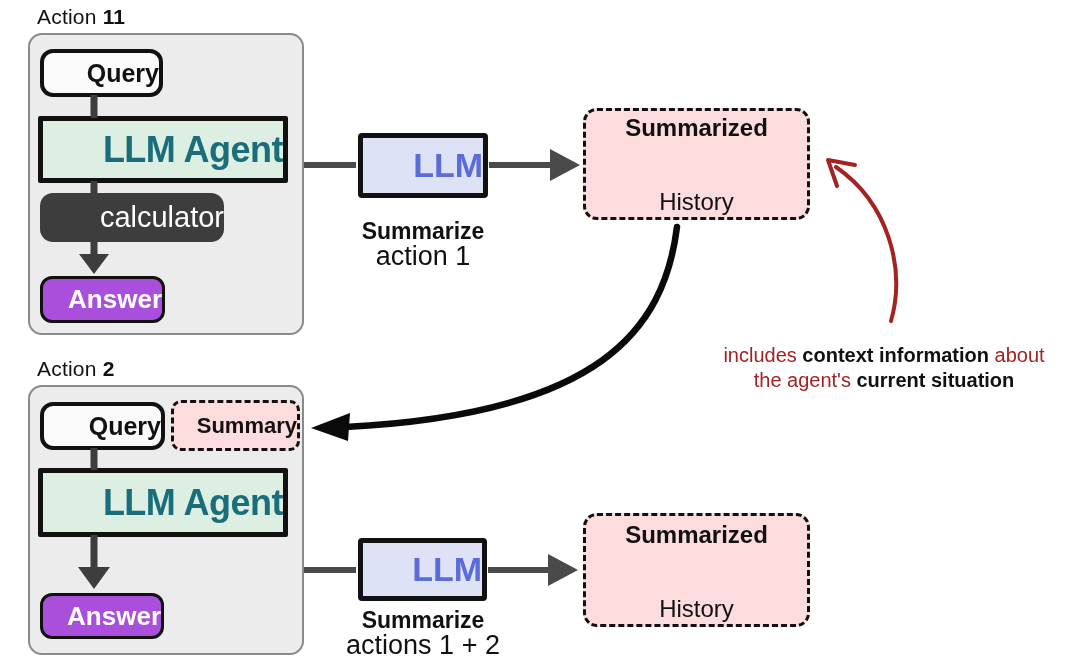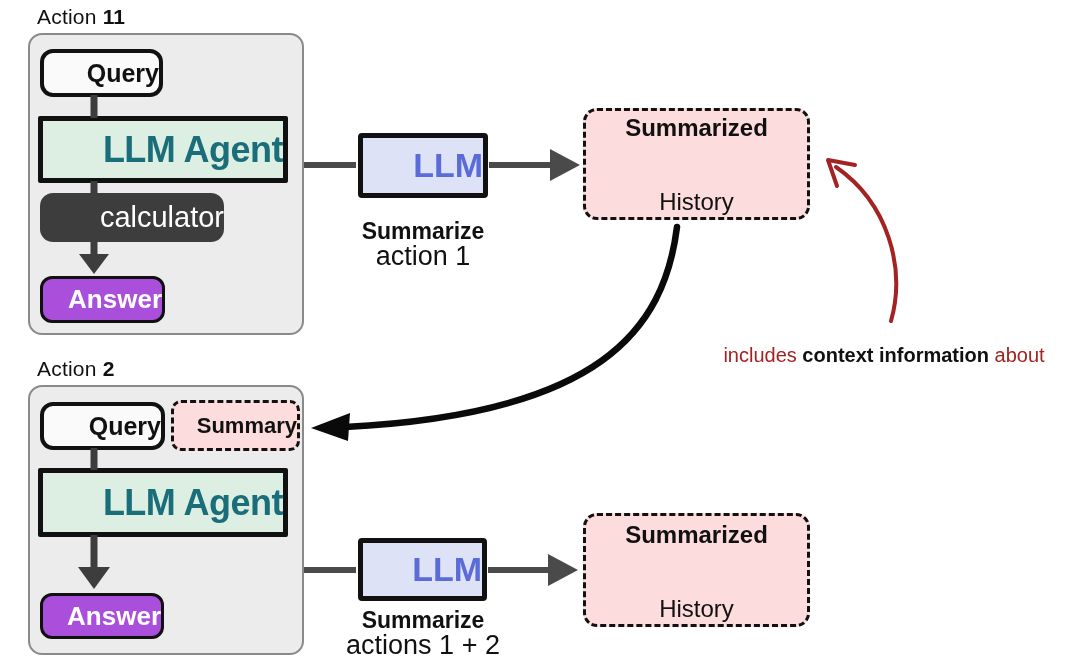--- a/index.html
+++ b/index.html
@@ -177,20 +177,21 @@
     <div class="line2">action 1</div>
   </div>
 
   <div class="abs node history-box" style="left:583px; top:108px; width:227px; height:112px;">
     <div class="bold">Summarized</div>
     <div>History</div>
   </div>
 
   <div class="abs annotation" style="left:695px; top:336px; width:378px;">
     <div><span>includes </span><span class="bk">context information</span><span> about</span></div>
+    <div><span>the agent's </span><span class="bk">current situation</span></div>
   </div>
 
   <div class="abs action-title" style="left:37px; top:357px;">
     <span>Action</span>
     <span class="bold">2</span>
   </div>
 
   <div class="abs panel" style="left:28px; top:385px; width:276px; height:270px;"></div>
 
   <div class="abs node query-box" style="left:40px; top:402px; width:125px; height:48px;">

